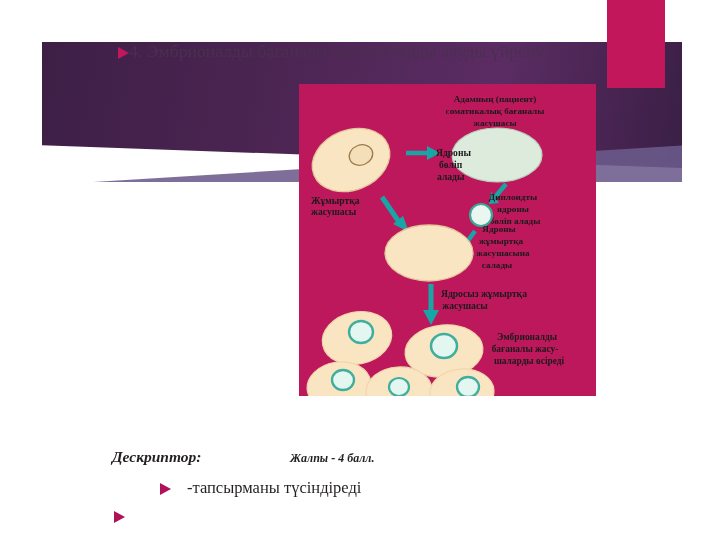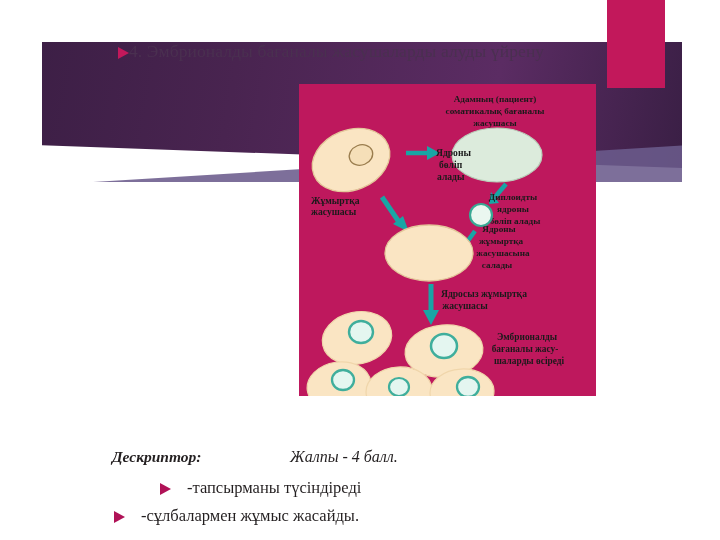--- a/index.html
+++ b/index.html
@@ -95,22 +95,22 @@
   }
   .descriptor-label {
     font-style: italic;
     font-weight: bold;
     font-size: 15.5px;
     color: #231f20;
     width: 178px;
   }
   .descriptor-total {
     font-style: italic;
-    font-weight: normal;
-    font-size: 16px;
+    font-weight: bold;
+    font-size: 12px;
     color: #231f20;
   }
 
   .bullet-row {
     position: absolute;
     left: 114px;
     width: 500px;
     display: flex;
     align-items: flex-start;
     gap: 16px;
@@ -225,16 +225,15 @@
     <span class="descriptor-label">Дескриптор:</span>
     <span class="descriptor-total">Жалпы - 4 балл.</span>
   </div>
 
   <div class="bullet-row r1">
     <span class="tri-bullet dark"></span>
     <span class="bullet-text">-тапсырманы түсіндіреді</span>
   </div>
   <div class="bullet-row r2">
     <span class="tri-bullet dark"></span>
-    <span class="bullet-text">-сұлбалармен жұмыс жасайды.</span>
   </div>
 
 </div>
 
 </body></html>

